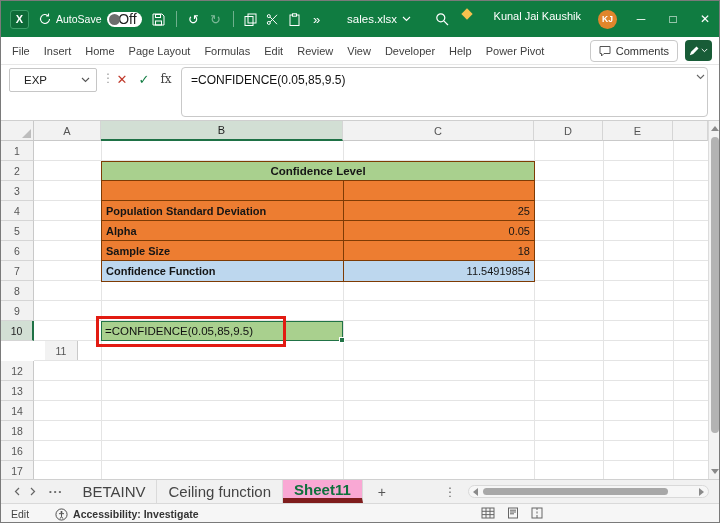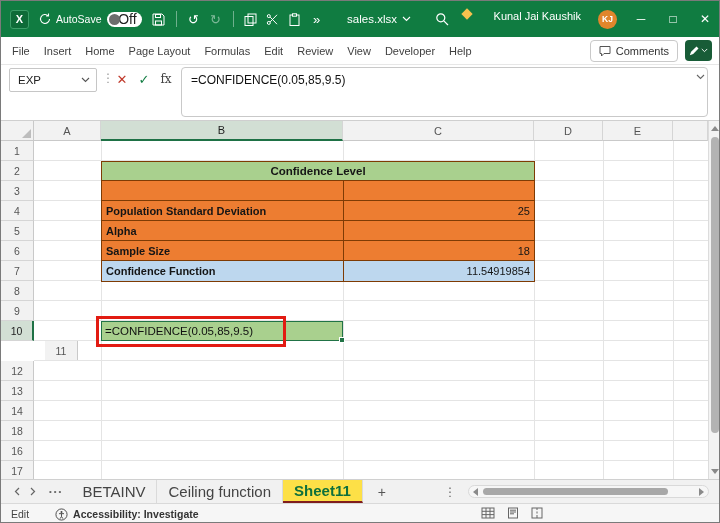--- a/index.html
+++ b/index.html
@@ -26,21 +26,21 @@
 
   
   .ribbon{position:absolute;left:0;top:36px;width:720px;height:28px;background:#fff;border-bottom:1px solid #E7E7E7;display:flex;align-items:center;}
   .ribbon-tab{height:100%;display:flex;align-items:center;padding:0 7px;font-size:11px;color:#404040;white-space:nowrap;}
   .comments-btn{margin-left:auto;display:flex;align-items:center;gap:5px;height:22px;padding:0 8px;border:1px solid #C9C9C9;border-radius:4px;background:#fff;font-size:11px;color:#333;}
   .share-btn{width:27px;height:21px;margin:0 9px 0 7px;background:#185C37;border-radius:4px;display:flex;align-items:center;justify-content:center;gap:2px;}
 
   
   .formula-strip{position:absolute;left:0;top:64px;width:720px;height:56px;background:#fff;border-bottom:1px solid #CFCFCF;}
   .name-box{position:absolute;left:8px;top:3px;width:88px;height:24px;border:1px solid #C6C6C6;border-radius:2px;background:#fff;display:flex;align-items:center;}
-  .name-box-text{flex:1;margin-left:8px;font-size:11.5px;color:#222;}
+  .name-box-text{flex:1;margin-left:14px;font-size:11.5px;color:#222;}
   .nb-chev{margin-right:6px;display:flex;}
   .fb-dots{position:absolute;left:101px;top:6px;color:#9a9a9a;font-size:12px;}
   .fb-btn{position:absolute;top:4px;width:20px;height:20px;display:flex;align-items:center;justify-content:center;font-size:13px;}
   .fb-cancel{left:111px;color:#C0392B;}
   .fb-accept{left:133px;color:#107C41;}
   .fb-fx{left:155px;color:#444;font-family:"DejaVu Serif",serif;font-size:12px;}
   .formula-input{position:absolute;left:180px;top:2px;width:527px;height:50px;border:1px solid #C9C9C9;border-radius:4px;background:#fff;font-size:12px;color:#111;padding:5px 9px;line-height:15px;}
   .fb-expand{position:absolute;right:16px;top:9px;display:flex;}
 
   
@@ -72,21 +72,21 @@
   .tri-up{width:0;height:0;border-left:4px solid transparent;border-right:4px solid transparent;border-bottom:5px solid #8a8a8a;margin:5px auto 0;}
   .tri-down{width:0;height:0;border-left:4px solid transparent;border-right:4px solid transparent;border-top:5px solid #8a8a8a;position:absolute;bottom:5px;left:2px;}
   .tri-left{width:0;height:0;border-top:4px solid transparent;border-bottom:4px solid transparent;border-right:5px solid #8a8a8a;}
   .tri-right{width:0;height:0;border-top:4px solid transparent;border-bottom:4px solid transparent;border-left:5px solid #8a8a8a;}
 
   
   .sheet-bar{position:absolute;left:0;top:478px;width:720px;height:24px;background:#F1F1F1;border-top:1px solid #D0D0D0;display:flex;align-items:center;z-index:60;}
   .nav-chev{width:16px;height:100%;display:flex;align-items:center;justify-content:center;}
   .tab-ellipsis{margin:0 8px;font-size:8px;letter-spacing:2px;color:#666;}
   .sheet-tab{height:100%;display:flex;align-items:center;padding:0 11px;font-size:15px;color:#444;border-right:1px solid #DADADA;white-space:nowrap;}
-  .sheet-tab.active{background:#fde047;color:#0E703C;font-weight:bold;border-bottom:2px solid #7f1d1d;}
+  .sheet-tab.active{background:#f9a8d4;color:#0E703C;font-weight:bold;border-bottom:5px solid #7f1d1d;}
   .add-sheet{margin-left:15px;font-size:14px;color:#555;}
   .sheet-opts{margin-left:58px;color:#666;font-size:12px;}
   .h-scroll{flex:1;height:13px;margin:0 12px;background:#F6F6F6;border:1px solid #D9D9D9;border-radius:7px;position:relative;}
   .h-thumb{position:absolute;left:14px;top:2px;height:7px;width:185px;background:#A8A8A8;border-radius:4px;}
   .hs-left{position:absolute;left:4px;top:2px;}
   .hs-right{position:absolute;right:4px;top:2px;}
 
   
   .status-bar{position:absolute;left:0;top:502px;width:720px;height:21px;background:#F6F6F6;border-top:1px solid #D9D9D9;display:flex;align-items:center;font-size:10.5px;color:#444;z-index:60;}
   .status-mode{margin-left:10px;}
@@ -186,20 +186,21 @@
     <div class="ribbon-tab" style="margin-left:4px;">File</div>
     <div class="ribbon-tab">Insert</div>
     <div class="ribbon-tab">Home</div>
     <div class="ribbon-tab">Page Layout</div>
     <div class="ribbon-tab">Formulas</div>
     <div class="ribbon-tab">Edit</div>
     <div class="ribbon-tab">Review</div>
     <div class="ribbon-tab">View</div>
     <div class="ribbon-tab">Developer</div>
     <div class="ribbon-tab">Help</div>
+    <div class="ribbon-tab">Power Pivot</div>
     <div class="comments-btn">
       <svg width="12" height="12" viewBox="0 0 12 12">
           <path d="M1 1.5h10v7H5l-2.5 2.5V8.5H1z" fill="none" stroke="#555"></path>
         </svg>
       <span>Comments</span>
     </div>
     <div class="share-btn">
       <svg width="10" height="10" viewBox="0 0 12 12">
           <path d="M1 11l1.5-4L9 .6 11.4 3 5 9.5 1 11z" fill="#fff"></path>
         </svg>
@@ -278,20 +279,21 @@
       <div class="xl-row row-orange">
         <div class="xl-label"></div>
         <div class="xl-value"></div>
       </div>
       <div class="xl-row row-orange">
         <div class="xl-label">Population Standard Deviation</div>
         <div class="xl-value">25</div>
       </div>
       <div class="xl-row row-orange">
         <div class="xl-label">Alpha</div>
+        <div class="xl-value">0.05</div>
       </div>
       <div class="xl-row row-orange">
         <div class="xl-label">Sample Size</div>
         <div class="xl-value">18</div>
       </div>
       <div class="xl-row row-blue">
         <div class="xl-label">Confidence Function</div>
         <div class="xl-value">11.54919854</div>
       </div>
     </div>

